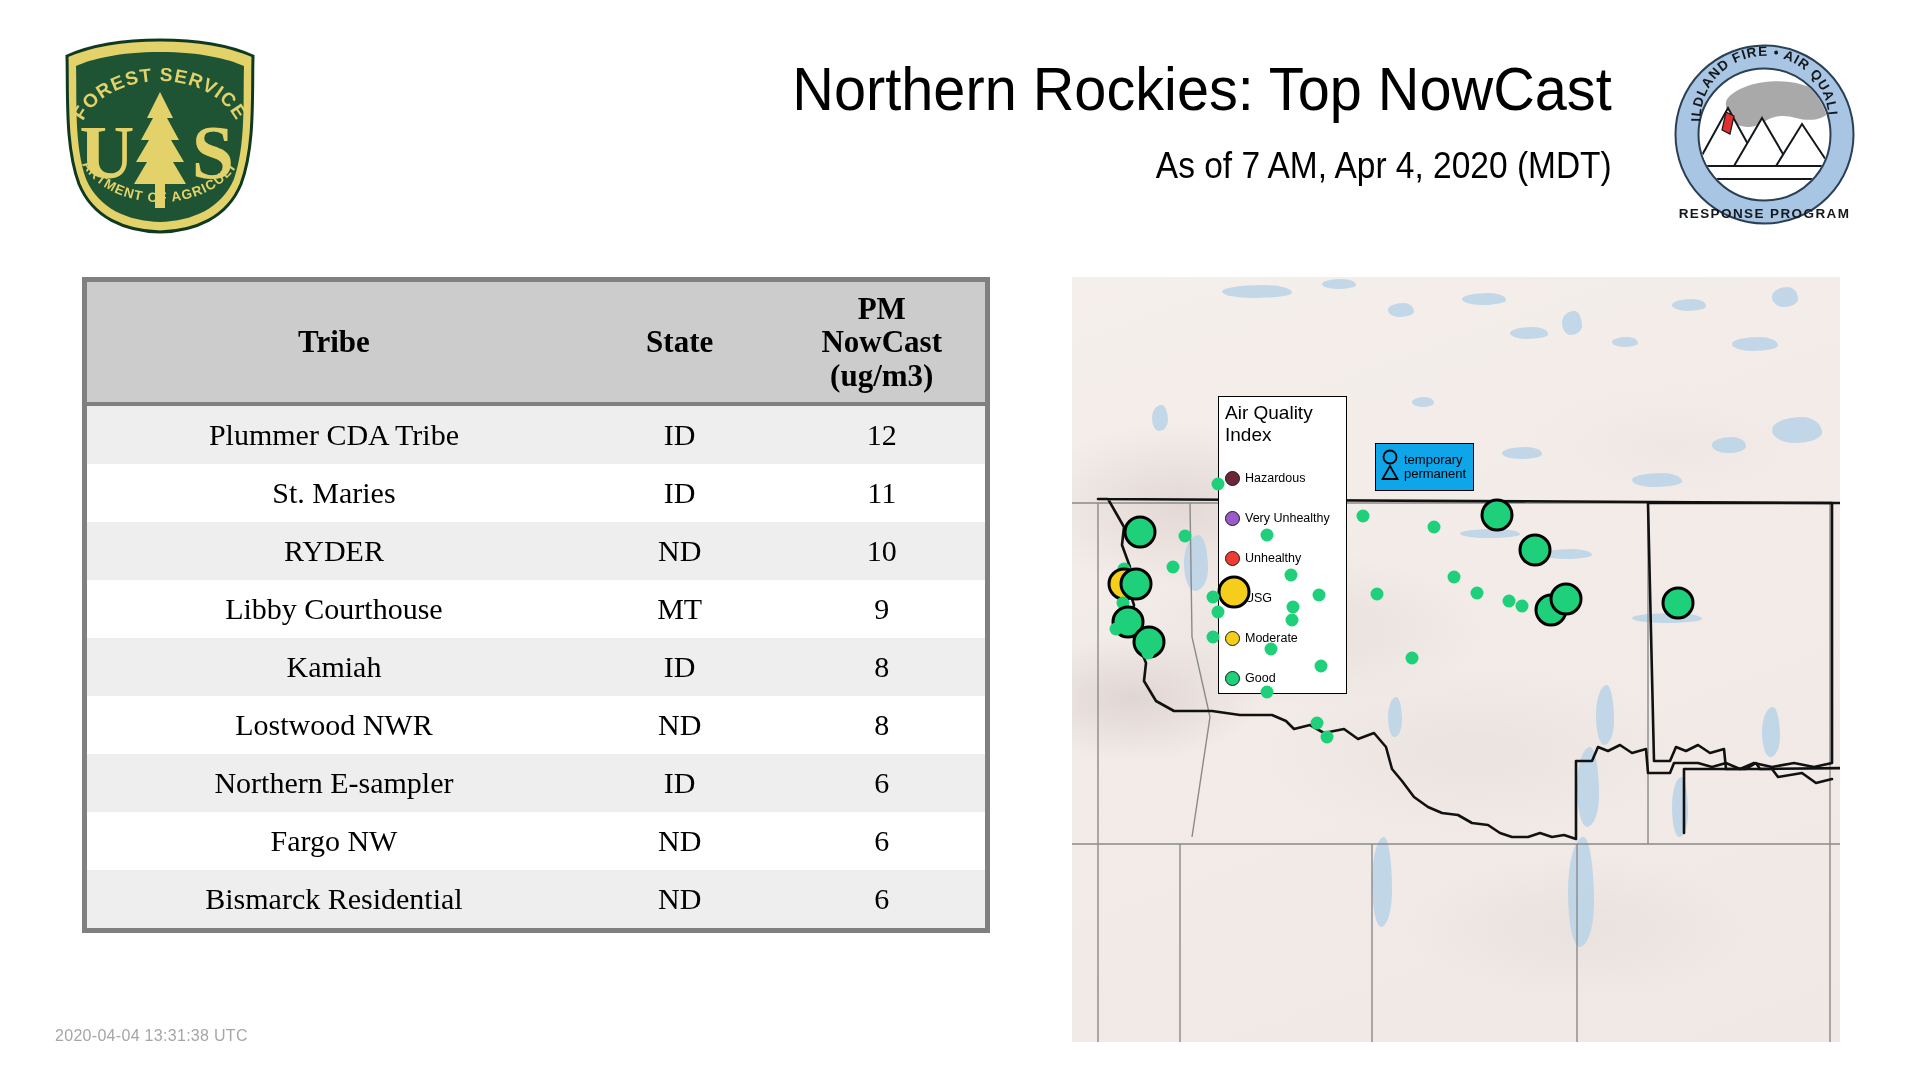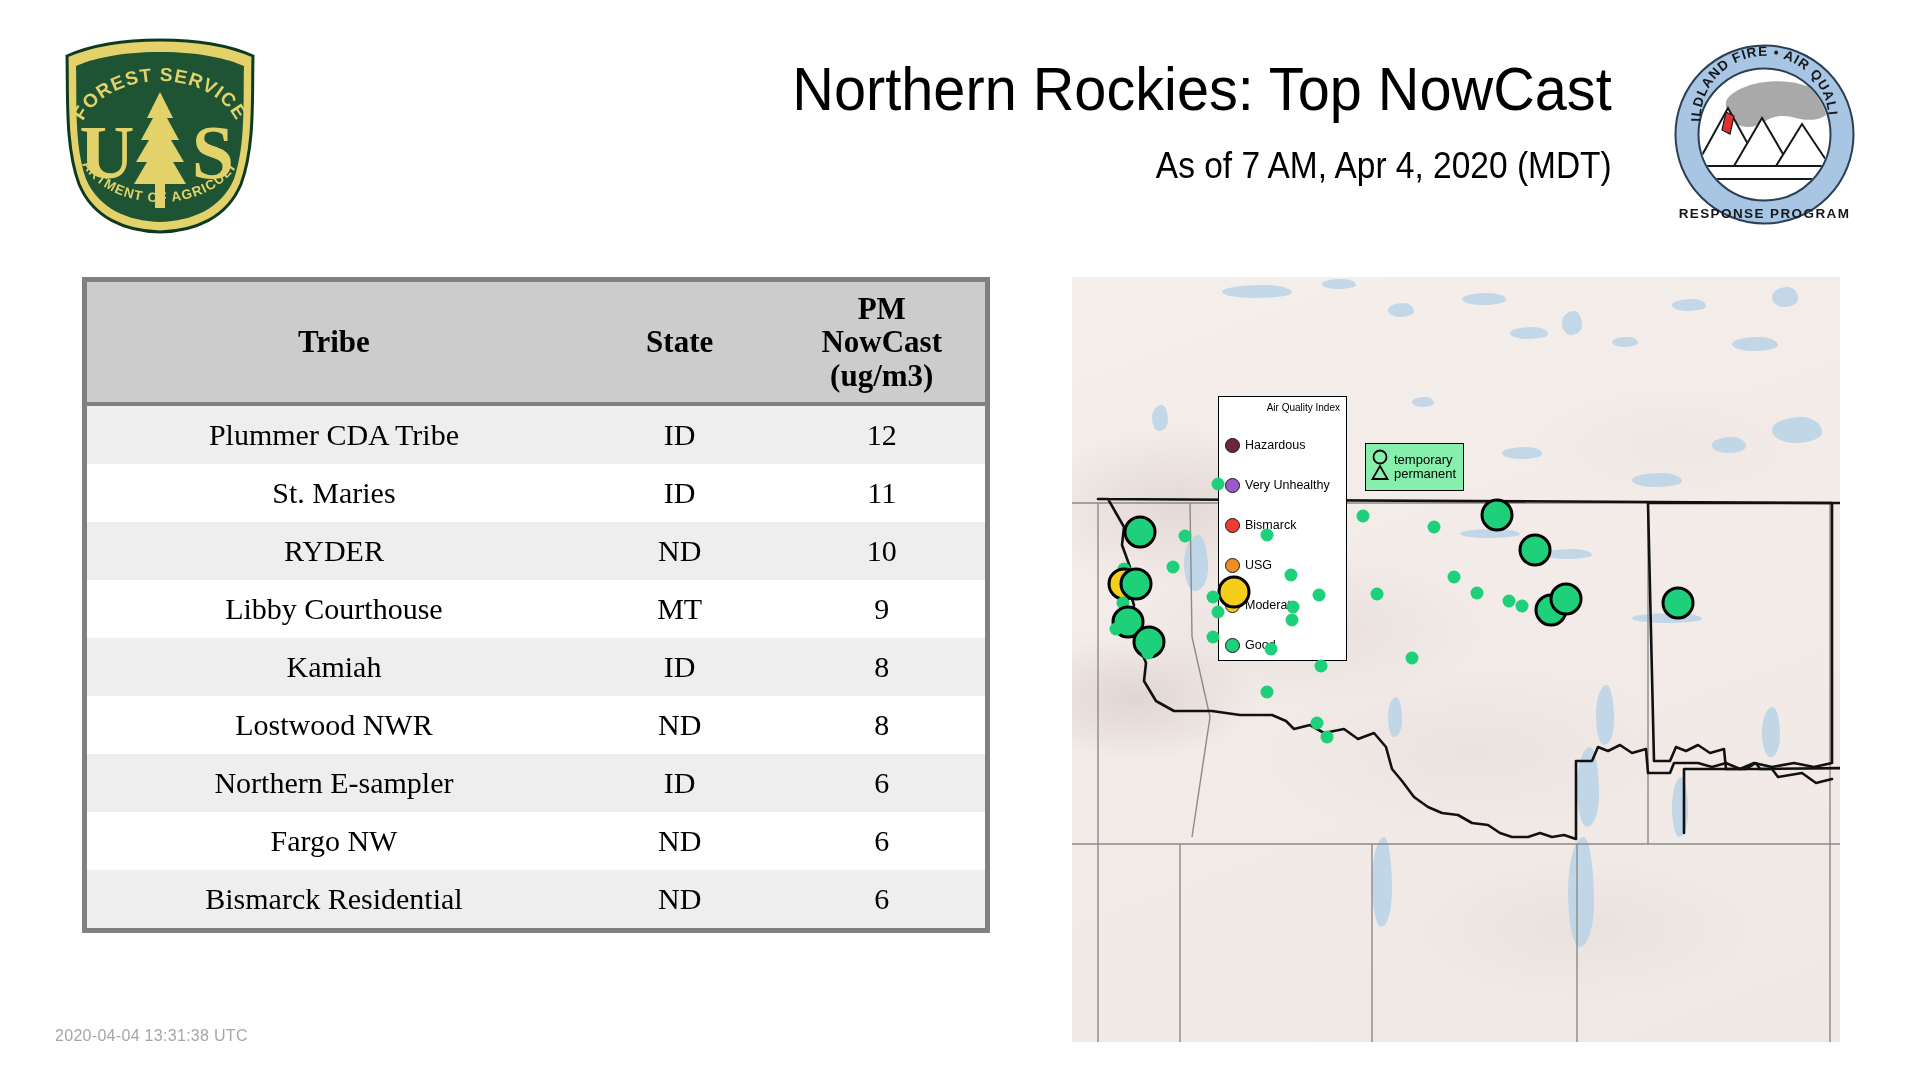--- a/index.html
+++ b/index.html
@@ -149,44 +149,44 @@
     position: absolute;
     left: 146px; top: 119px;
     width: 129px;
     background: #ffffff;
     border: 1.5px solid #000;
     padding: 5px 6px 7px 6px;
     box-sizing: border-box;
     font-family: "Liberation Sans", sans-serif;
   }
   #aqi-legend-title {
-    font-size: 10px;
+    font-size: 19px;
     color: #000;
-    text-align: right;
+    text-align: left;
     margin-bottom: 2px;
   }
   .aqi-legend-row {
     display: flex;
     align-items: center;
     gap: 5px;
     height: 16px;
     margin-top: 24px;
   }
   .aqi-swatch {
     width: 13px; height: 13px;
     border-radius: 50%;
     border: 1.5px solid #1a1a1a;
     flex: 0 0 auto;
   }
   .aqi-legend-label { font-size: 12.5px; color: #000; white-space: nowrap; }
 
   #site-type-legend {
     position: absolute;
-    left: 293px; top: 166px;
-    background: #86efac;
+    left: 303px; top: 166px;
+    background: #0ea5e9;
     border: 1.5px solid #000;
     padding: 4px 7px 4px 4px;
     display: flex;
     align-items: center;
     gap: 4px;
   }
   #site-type-glyphs { width: 20px; }
   #site-type-labels { line-height: 1.06; }
   .site-type-label { font-size: 13px; color: #000; white-space: nowrap; }
 
@@ -406,21 +406,21 @@
         <div class="aqi-legend-row">
           <span class="aqi-swatch" style="background: rgb(107, 39, 55);"></span>
           <span class="aqi-legend-label">Hazardous</span>
         </div>
         <div class="aqi-legend-row">
           <span class="aqi-swatch" style="background: rgb(155, 89, 201);"></span>
           <span class="aqi-legend-label">Very Unhealthy</span>
         </div>
         <div class="aqi-legend-row">
           <span class="aqi-swatch" style="background: rgb(238, 59, 51);"></span>
-          <span class="aqi-legend-label">Bismarck</span>
+          <span class="aqi-legend-label">Unhealthy</span>
         </div>
         <div class="aqi-legend-row">
           <span class="aqi-swatch" style="background: rgb(239, 140, 35);"></span>
           <span class="aqi-legend-label">USG</span>
         </div>
         <div class="aqi-legend-row">
           <span class="aqi-swatch" style="background: rgb(245, 205, 27);"></span>
           <span class="aqi-legend-label">Moderate</span>
         </div>
         <div class="aqi-legend-row">

